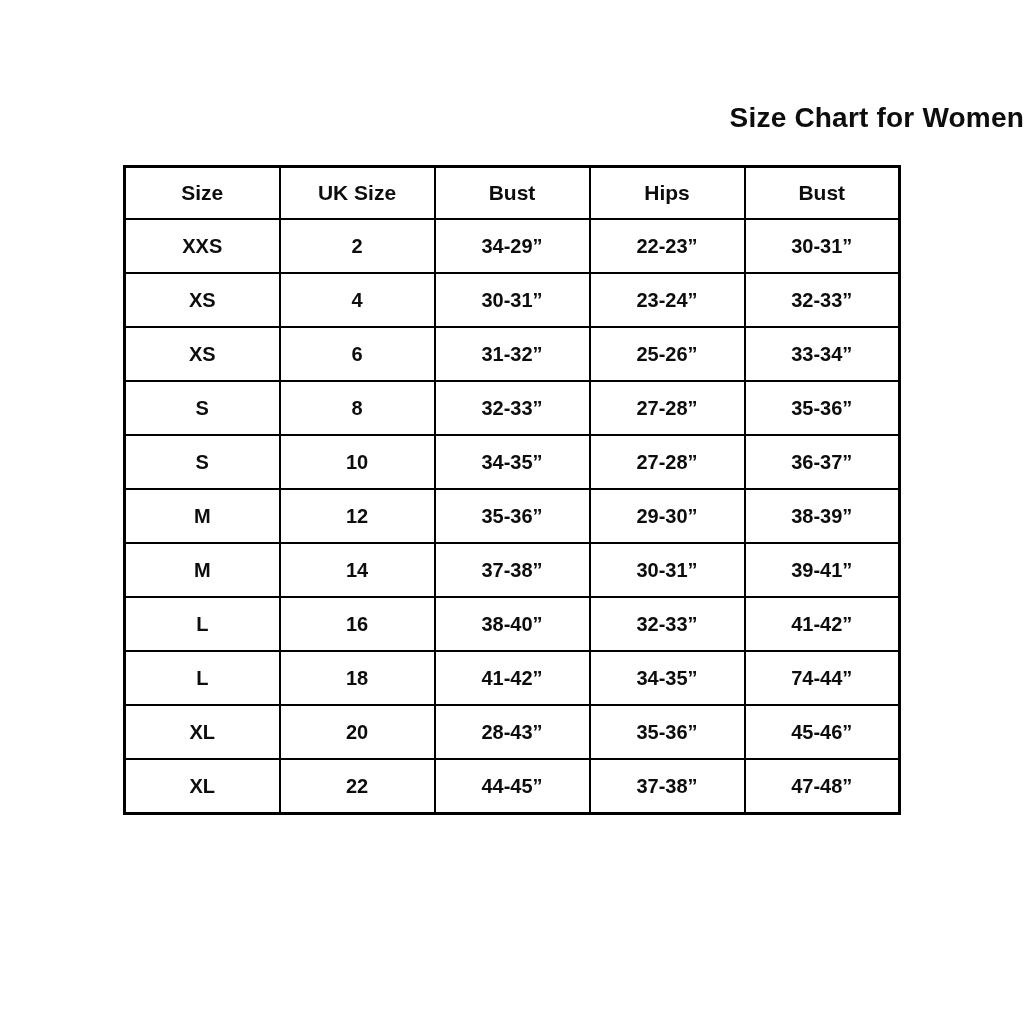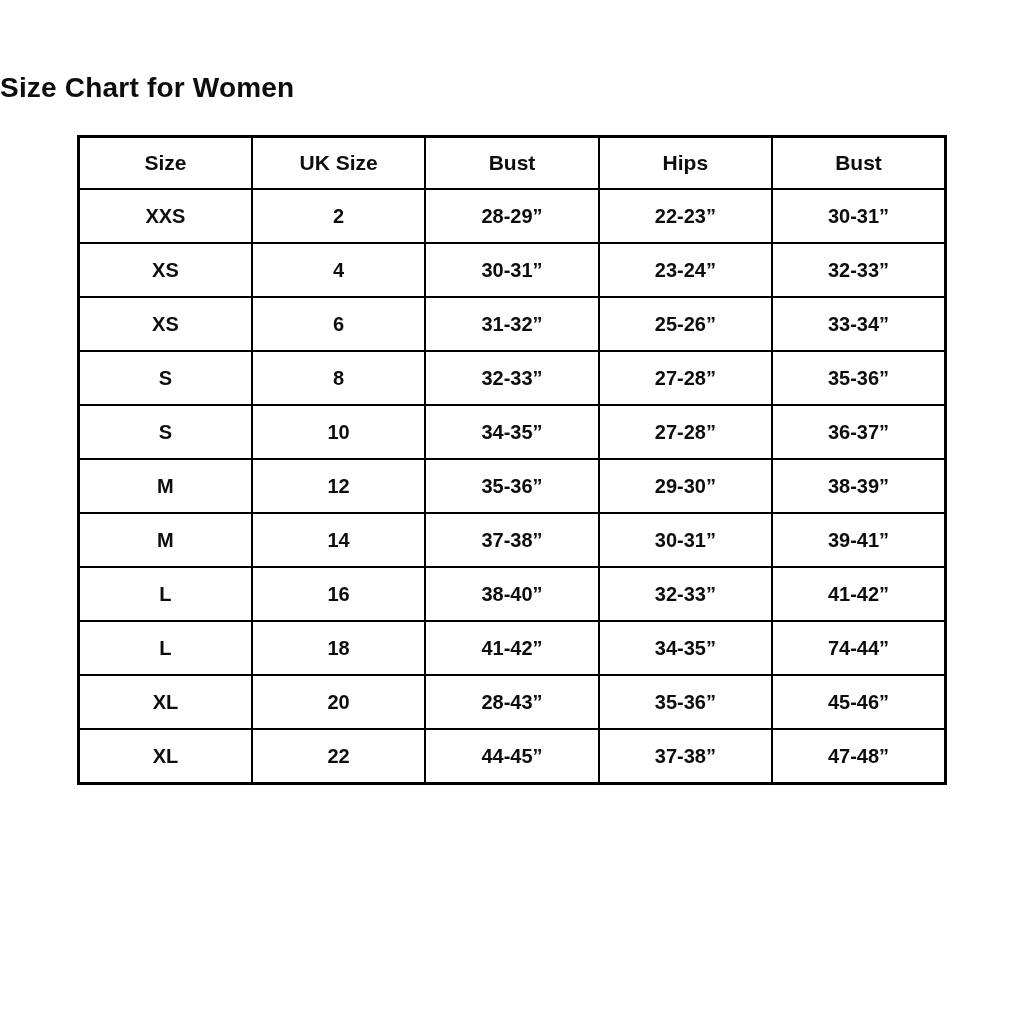--- a/index.html
+++ b/index.html
@@ -11,29 +11,29 @@
     font-family: "Liberation Sans", sans-serif;
     color: #111111;
   }
   .page {
     width: 1024px;
     height: 1024px;
     box-sizing: border-box;
     background: #ffffff;
   }
   .title {
-    padding-top: 72px;
-    text-align: left;
+    padding-top: 102px;
+    text-align: right;
     font-size: 28px;
     font-weight: bold;
     letter-spacing: 0.2px;
     color: #0d0d0d;
   }
   table.size-chart {
-    width: 870px;
+    width: 778px;
     margin: 31px auto 0 auto;
     border-collapse: collapse;
     table-layout: fixed;
     border: 3px solid #000000;
   }
   table.size-chart th,
   table.size-chart td {
     border: 2px solid #000000;
     height: 52px;
     text-align: center;
@@ -61,21 +61,21 @@
         <th>UK Size</th>
         <th>Bust</th>
         <th>Hips</th>
         <th>Bust</th>
       </tr>
     </thead>
     <tbody>
         <tr>
           <td>XXS</td>
           <td>2</td>
-          <td>28-29”</td>
+          <td>34-29”</td>
           <td>22-23”</td>
           <td>30-31”</td>
         </tr>
         <tr>
           <td>XS</td>
           <td>4</td>
           <td>30-31”</td>
           <td>23-24”</td>
           <td>32-33”</td>
         </tr>

